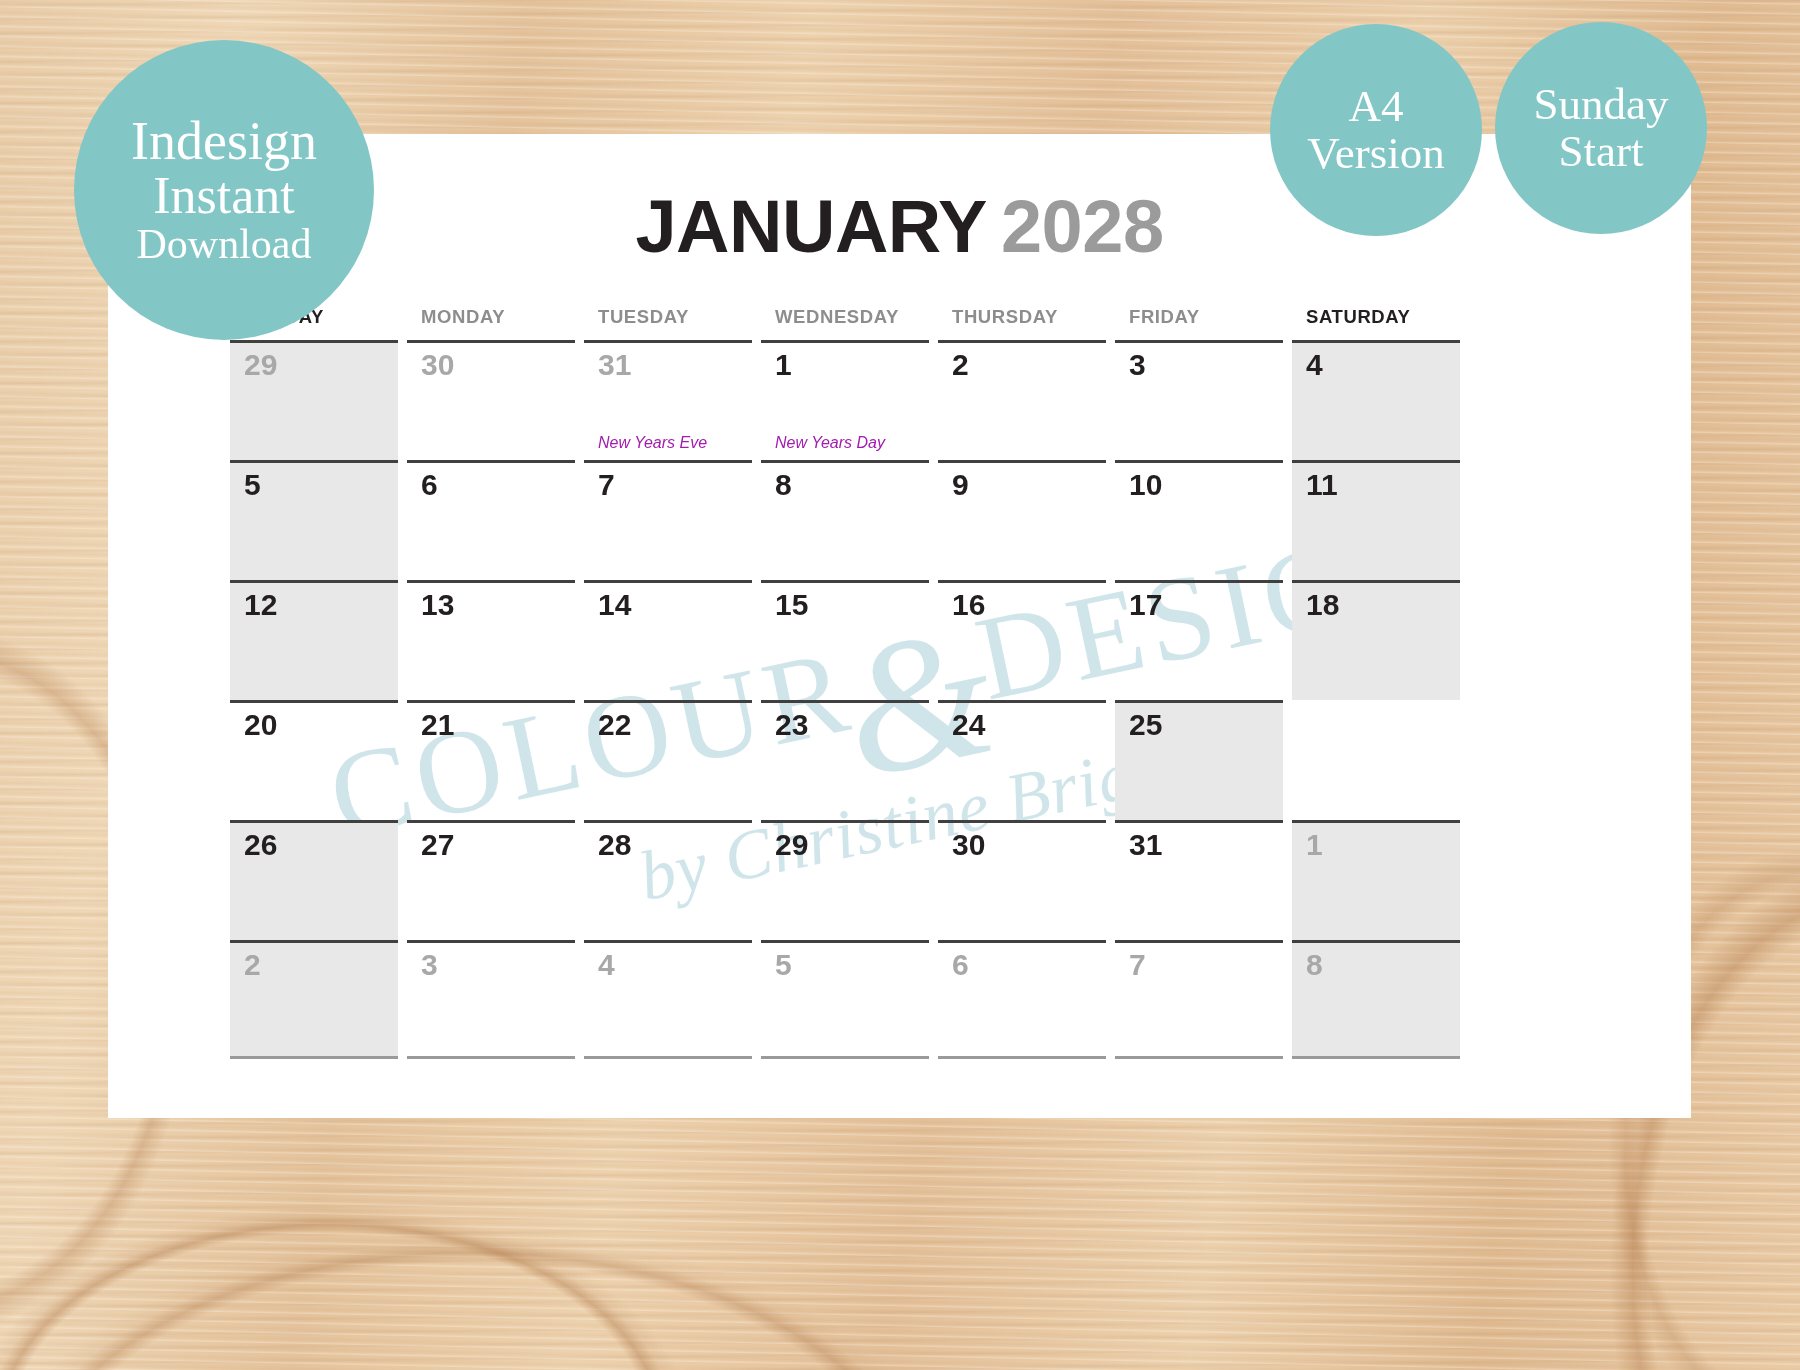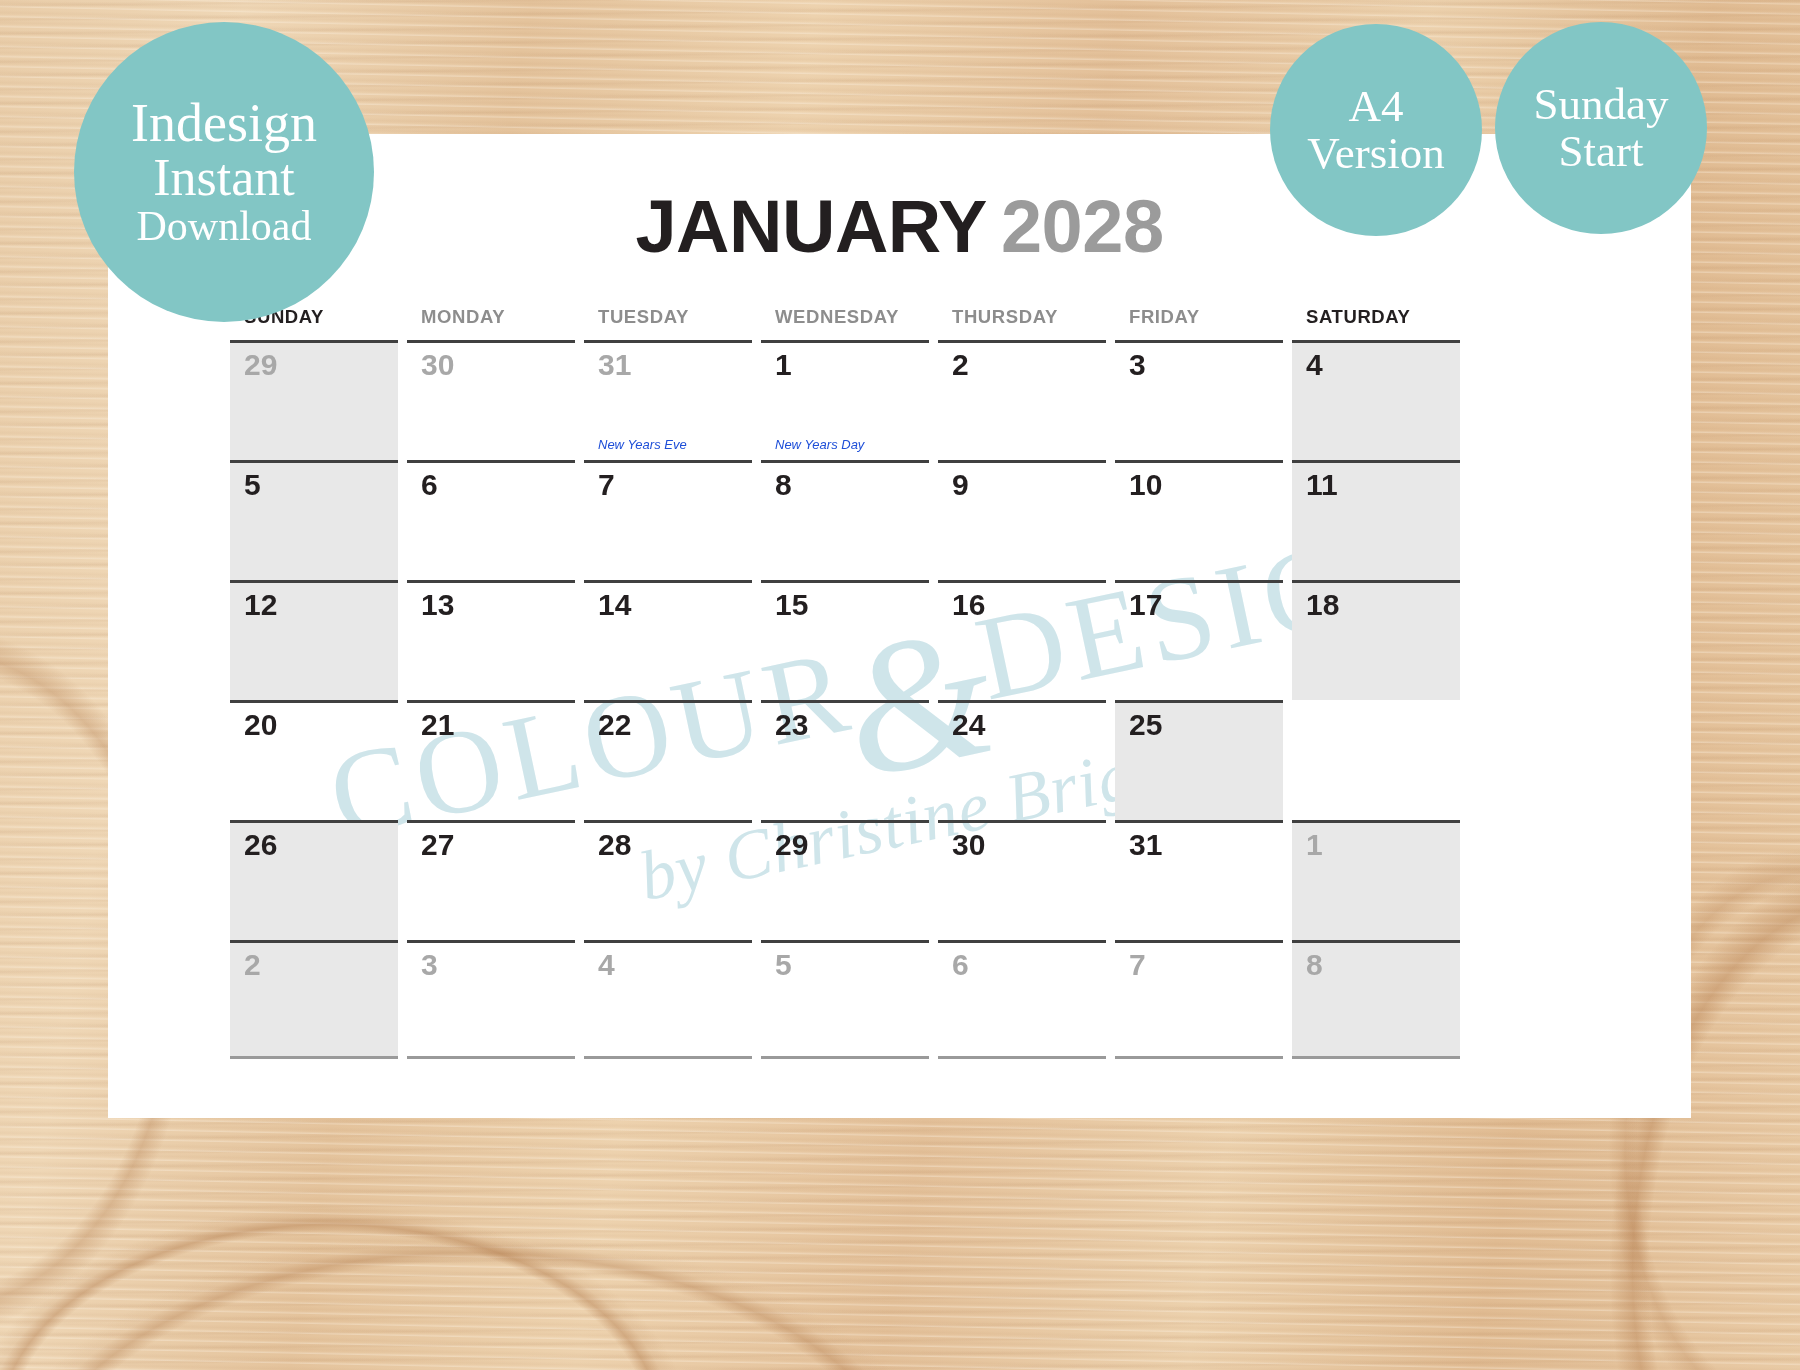--- a/index.html
+++ b/index.html
@@ -111,23 +111,23 @@
     font-weight: 700;
     color: #231f20;
     line-height: 1;
   }
   .cell.out .dnum { color: #a8a8a8; }
 
   .note {
     position: absolute;
     left: 14px;
     bottom: 8px;
-    font-size: 13px;
+    font-size: 16px;
     font-style: italic;
-    color: #1d4ed8;
+    color: #a21caf;
     white-space: nowrap;
   }
 
   
   #watermark {
     position: absolute;
     left: 50%;
     top: 600px;
     transform: translate(-50%, -50%) rotate(-12deg);
     text-align: center;
@@ -165,21 +165,21 @@
     color: #ffffff;
     font-family: "Liberation Serif", serif;
     display: flex;
     flex-direction: column;
     align-items: center;
     justify-content: center;
     text-align: center;
     line-height: 1.04;
   }
   #badge-indesign {
-    left: 74px; top: 22px;
+    left: 74px; top: 40px;
     width: 300px; height: 300px;
   }
   #badge-indesign .l1 { font-size: 54px; }
   #badge-indesign .l2 { font-size: 52px; }
   #badge-indesign .l3 { font-size: 42px; }
 
   #badge-a4 {
     left: 1270px; top: 24px;
     width: 212px; height: 212px;
   }

